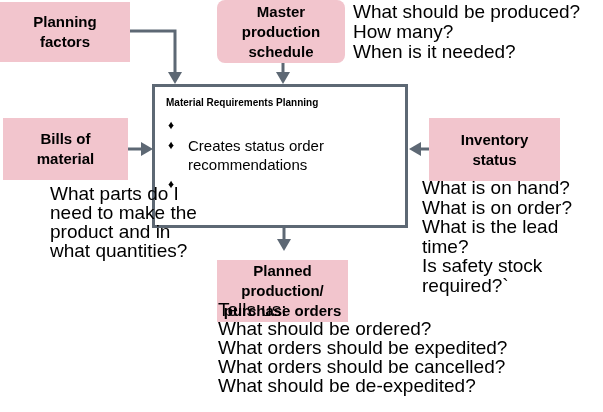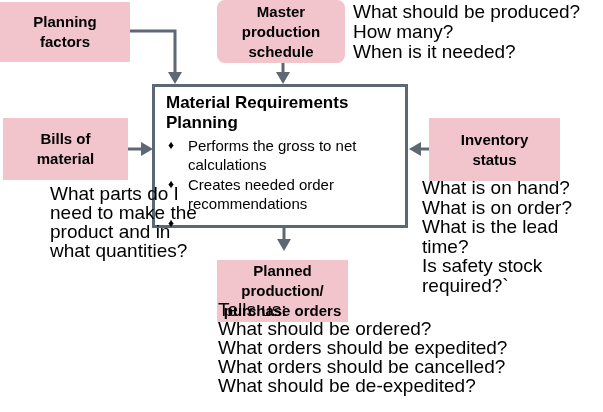--- a/index.html
+++ b/index.html
@@ -40,21 +40,21 @@
     top: 84px;
     width: 256px;
     height: 144px;
     box-sizing: border-box;
     border: 3px solid #5d6874;
     background: #ffffff;
     padding: 6px 8px 0 11px;
   }
   .mrp-title {
     font-weight: bold;
-    font-size: 17px;
+    font-size: 10px;
     line-height: 20px;
     margin-bottom: 3px;
   }
   .mrp-bullet {
     display: flex;
     align-items: flex-start;
     line-height: 19px;
     font-size: 15px;
     margin-bottom: 1px;
   }
@@ -126,25 +126,24 @@
   <div class="pink-box box-inventory">Inventory
 status</div>
 
   <div class="pink-box box-bills">Bills of
 material</div>
 
   <div class="mrp-box">
     <div class="mrp-title">Material Requirements Planning</div>
     <div class="mrp-bullet">
       <span class="glyph">♦</span>
-      <span class="bullet-text">Performs the gross to net calculations</span>
     </div>
     <div class="mrp-bullet">
       <span class="glyph">♦</span>
-      <span class="bullet-text">Creates needed order recommendations</span>
+      <span class="bullet-text">Creates status order recommendations</span>
     </div>
     <div class="mrp-bullet">
       <span class="glyph">♦</span>
     </div>
   </div>
 
   <div class="pink-box box-planned">Planned
 production/
 purchase orders</div>
 

